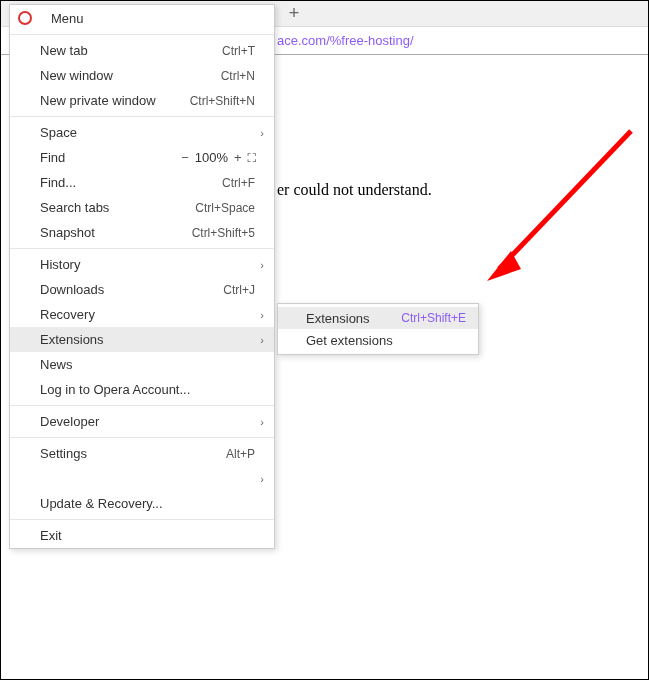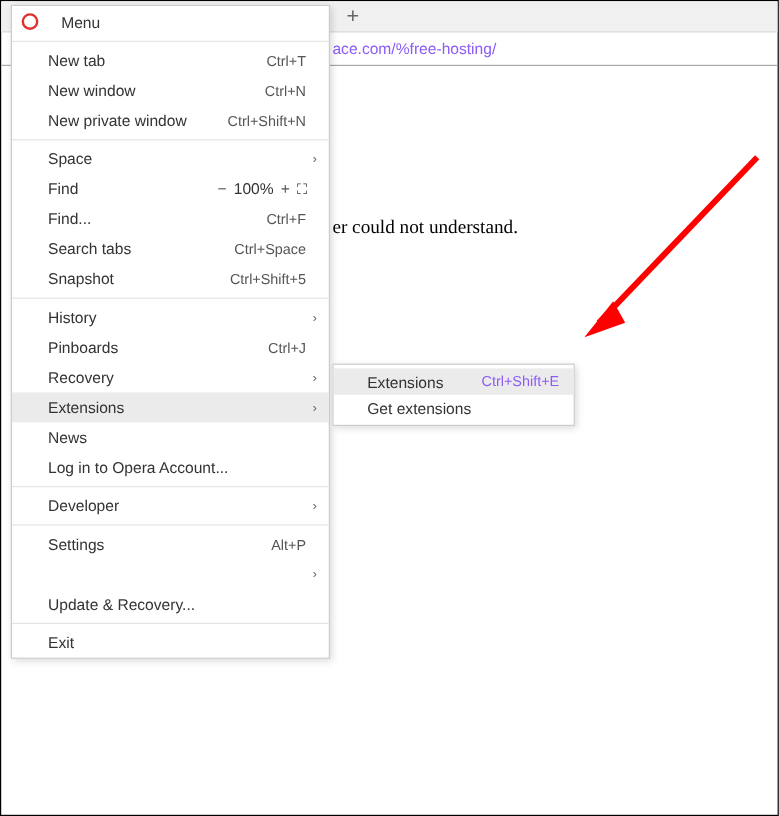--- a/index.html
+++ b/index.html
@@ -104,21 +104,21 @@
     <span class="menu-shortcut">Ctrl+Shift+5</span>
   </div>
 
   <div class="menu-sep"></div>
 
   <div class="menu-item">
     <span class="menu-label">History</span>
     <span class="chevron">›</span>
   </div>
   <div class="menu-item">
-    <span class="menu-label">Pinboards</span>
+    <span class="menu-label">Downloads</span>
     <span class="menu-shortcut">Ctrl+J</span>
   </div>
   <div class="menu-item">
     <span class="menu-label">Recovery</span>
     <span class="chevron">›</span>
   </div>
   <div class="menu-item highlighted">
     <span class="menu-label">Extensions</span>
     <span class="chevron">›</span>
   </div>

